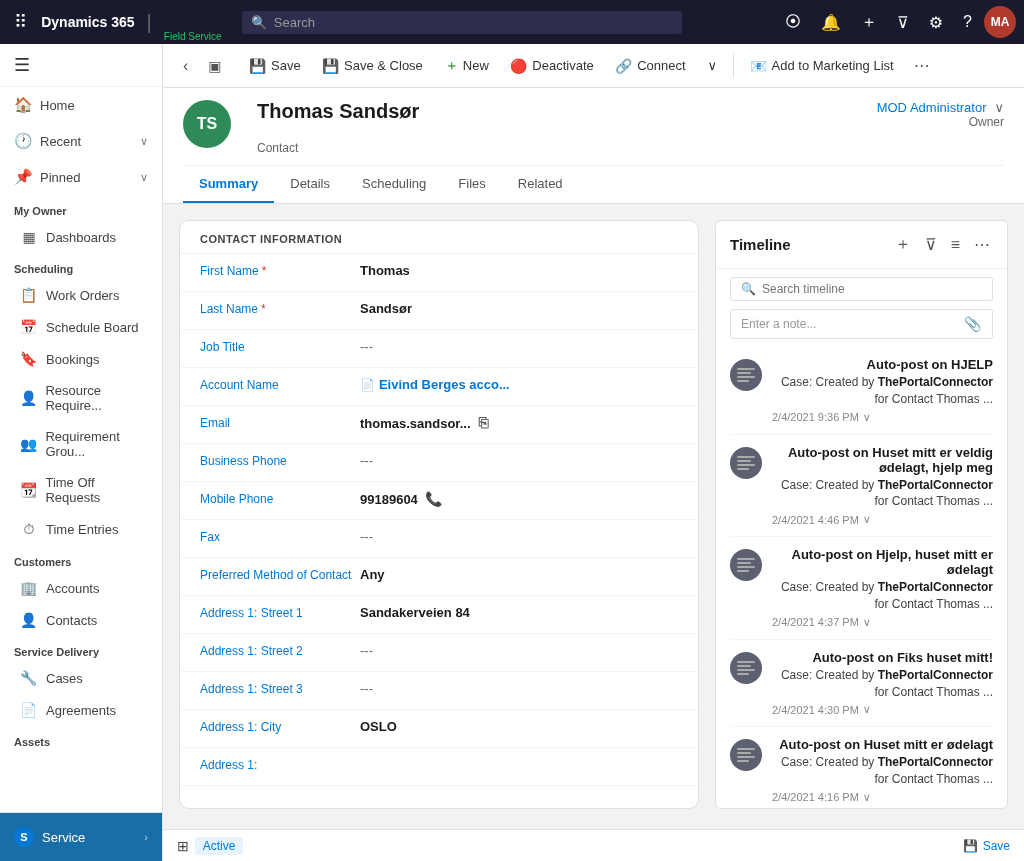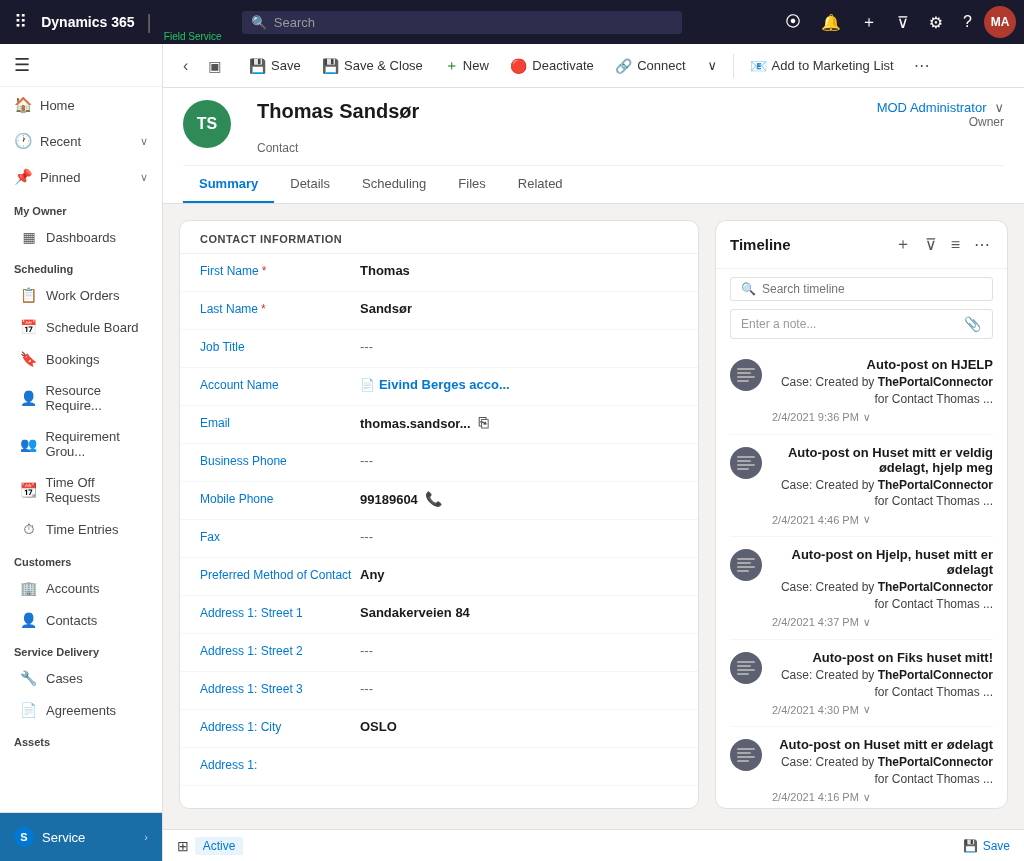--- a/index.html
+++ b/index.html
@@ -142,21 +142,21 @@
     }
     .form-label .required { color: #d13438; }
     .form-value { flex: 1; font-size: 13px; color: #1a1a1a; padding-top: 3px; font-weight: 600; }
     .form-value.link { color: #0078d4; cursor: pointer; display: flex; align-items: center; gap: 4px; }
     .form-value.muted { color: #666; font-weight: 400; }
     .form-value.phone-row { display: flex; align-items: center; gap: 8px; }
     .form-value .phone-icon { color: #555; font-size: 14px; cursor: pointer; }
 
     
     .timeline {
-      background: #fff; border: 1px solid #e0e0e0; border-radius: 11px;
+      background: #fff; border: 1px solid #e0e0e0; border-radius: 6px;
       flex: 1; display: flex; flex-direction: column; overflow: hidden;
     }
     .timeline-header {
       display: flex; align-items: center; padding: 10px 14px;
       border-bottom: 1px solid #f0f0f0; gap: 8px;
     }
     .timeline-title { font-size: 15px; font-weight: 600; color: #1a1a1a; flex: 1; }
     .timeline-header-icon { font-size: 16px; color: #555; cursor: pointer; padding: 3px; }
     .timeline-search {
       display: flex; align-items: center; gap: 6px;

